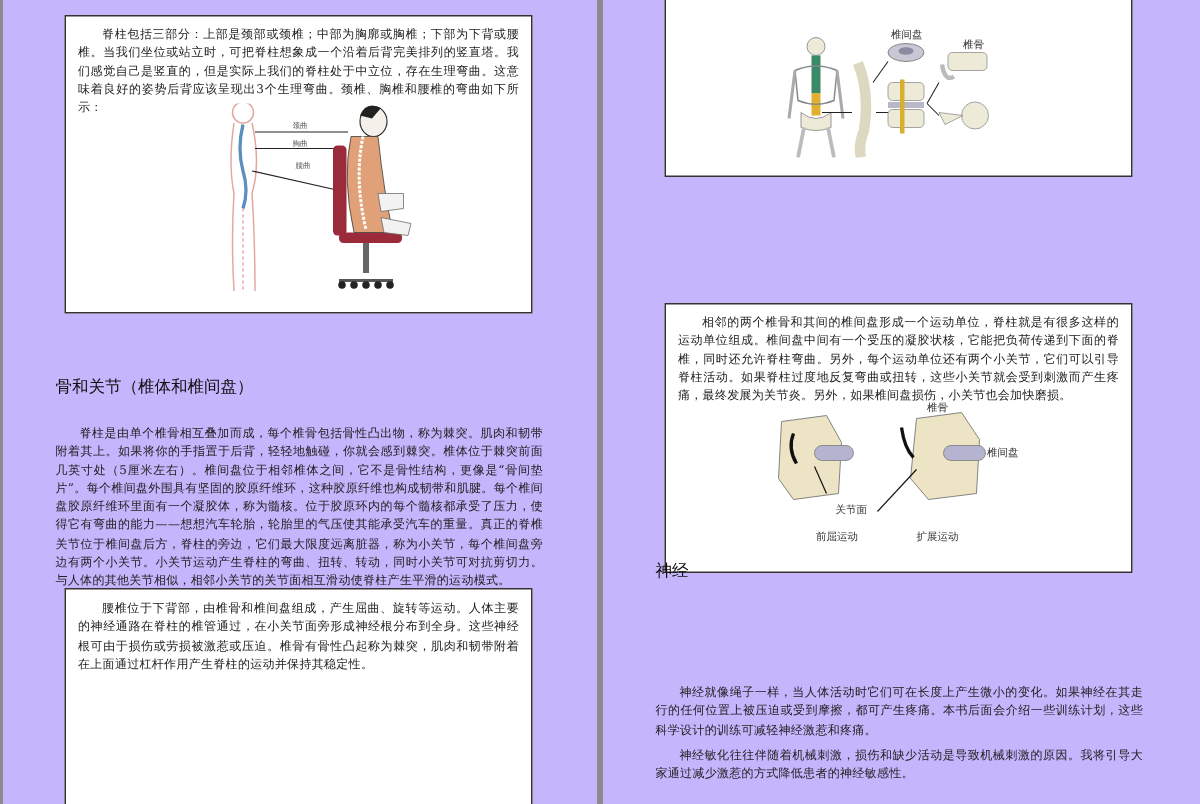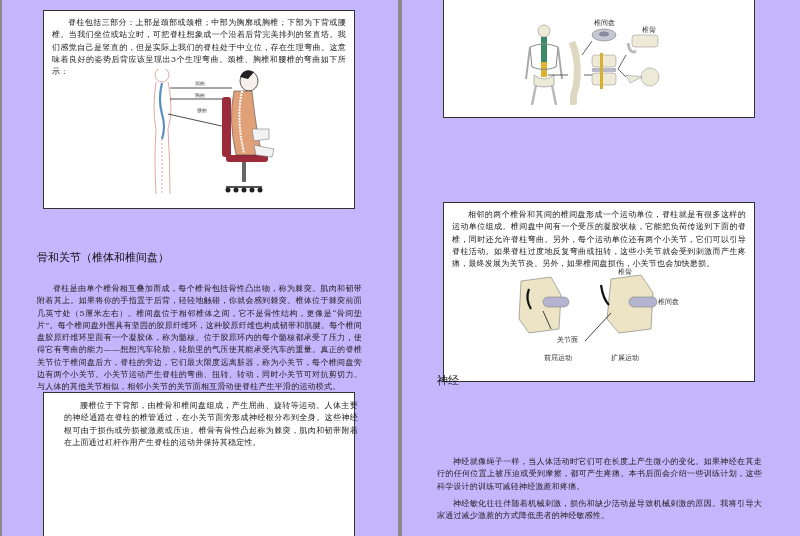--- a/index.html
+++ b/index.html
@@ -60,21 +60,21 @@
       <span class="lbl" style="left:53px;top:38px;">腰曲</span>
     </div>
   </div>
 
 
   <h2 class="sec" style="left:35px;top:250px;">骨和关节（椎体和椎间盘）</h2>
 
   <p class="txt" style="position:absolute;left:35px;top:283px;width:325px;">脊柱是由单个椎骨相互叠加而成，每个椎骨包括骨性凸出物，称为棘突。肌肉和韧带附着其上。如果将你的手指置于后背，轻轻地触碰，你就会感到棘突。椎体位于棘突前面几英寸处（5厘米左右）。椎间盘位于相邻椎体之间，它不是骨性结构，更像是“骨间垫片”。每个椎间盘外围具有坚固的胶原纤维环，这种胶原纤维也构成韧带和肌腱。每个椎间盘胶原纤维环里面有一个凝胶体，称为髓核。位于胶原环内的每个髓核都承受了压力，使得它有弯曲的能力——想想汽车轮胎，轮胎里的气压使其能承受汽车的重量。真正的脊椎关节位于椎间盘后方，脊柱的旁边，它们最大限度远离脏器，称为小关节，每个椎间盘旁边有两个小关节。小关节运动产生脊柱的弯曲、扭转、转动，同时小关节可对抗剪切力。与人体的其他关节相似，相邻小关节的关节面相互滑动使脊柱产生平滑的运动模式。</p>
 
   <div class="box" style="left:41px;top:392px;width:312px;height:150px;">
-    <p class="txt" style="position:absolute;left:8px;top:7px;width:294px;margin-left:12px;">腰椎位于下背部，由椎骨和椎间盘组成，产生屈曲、旋转等运动。人体主要的神经通路在脊柱的椎管通过，在小关节面旁形成神经根分布到全身。这些神经根可由于损伤或劳损被激惹或压迫。椎骨有骨性凸起称为棘突，肌肉和韧带附着在上面通过杠杆作用产生脊柱的运动并保持其稳定性。</p>
+    <p class="txt" style="position:absolute;left:8px;top:7px;width:294px;">腰椎位于下背部，由椎骨和椎间盘组成，产生屈曲、旋转等运动。人体主要的神经通路在脊柱的椎管通过，在小关节面旁形成神经根分布到全身。这些神经根可由于损伤或劳损被激惹或压迫。椎骨有骨性凸起称为棘突，肌肉和韧带附着在上面通过杠杆作用产生脊柱的运动并保持其稳定性。</p>
   </div>
 </div>
 
 <div class="page right">
   <div class="box" style="left:41px;top:-4px;width:312px;height:122px;">
     <div style="position:absolute;left:78px;top:20px;width:160px;height:88px;">
       <svg width="160" height="88" viewBox="0 0 160 88">
 
         <circle cx="22" cy="14" r="6" fill="#eeead8" stroke="#777" stroke-width="0.5"></circle>
         <rect x="19" y="20" width="6" height="25" fill="#3a8a6a"></rect>

